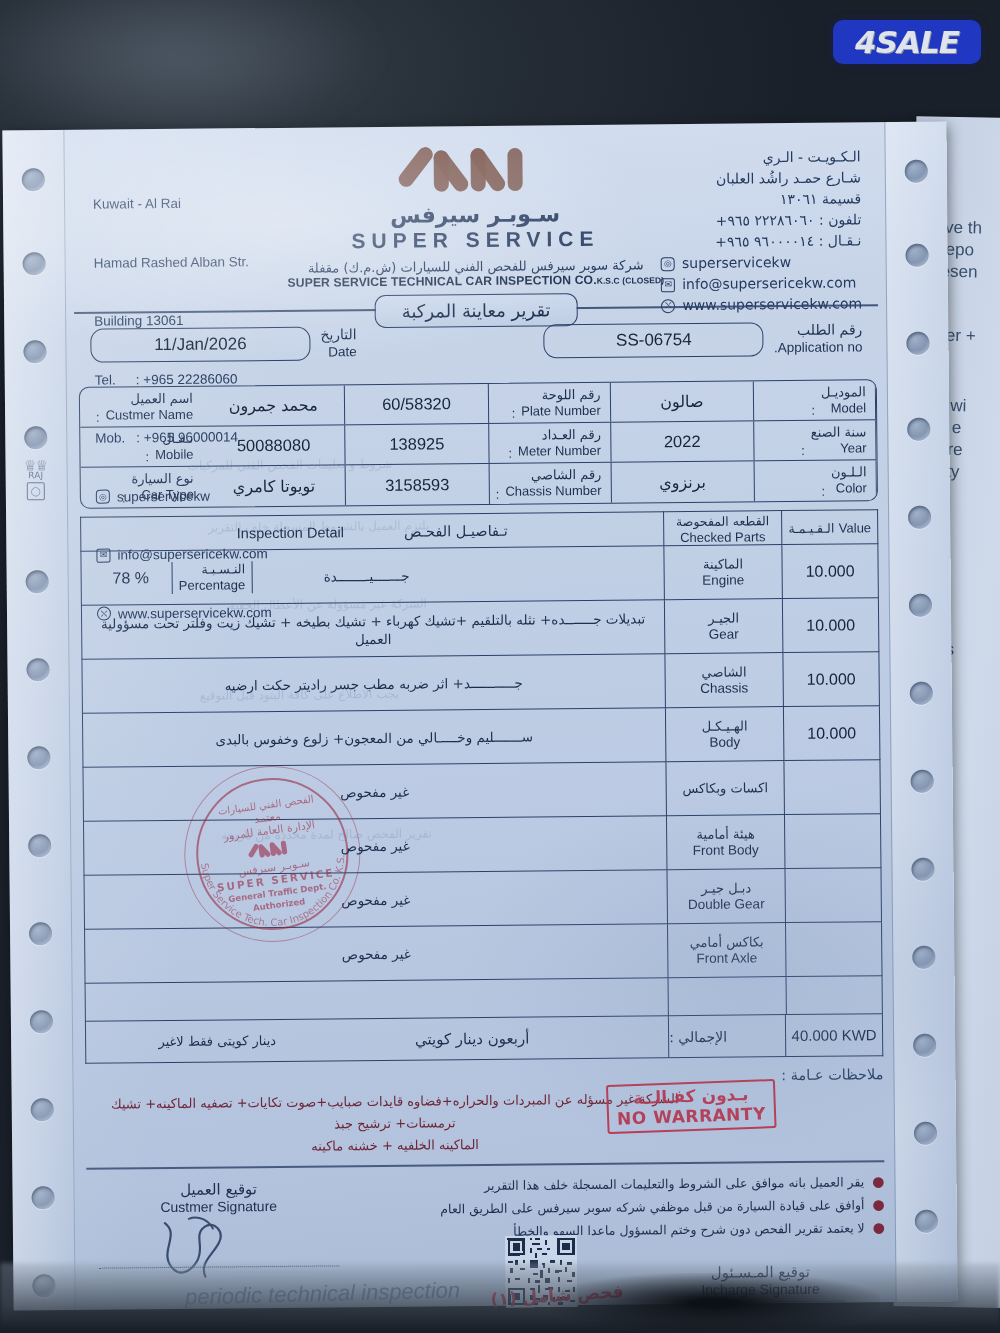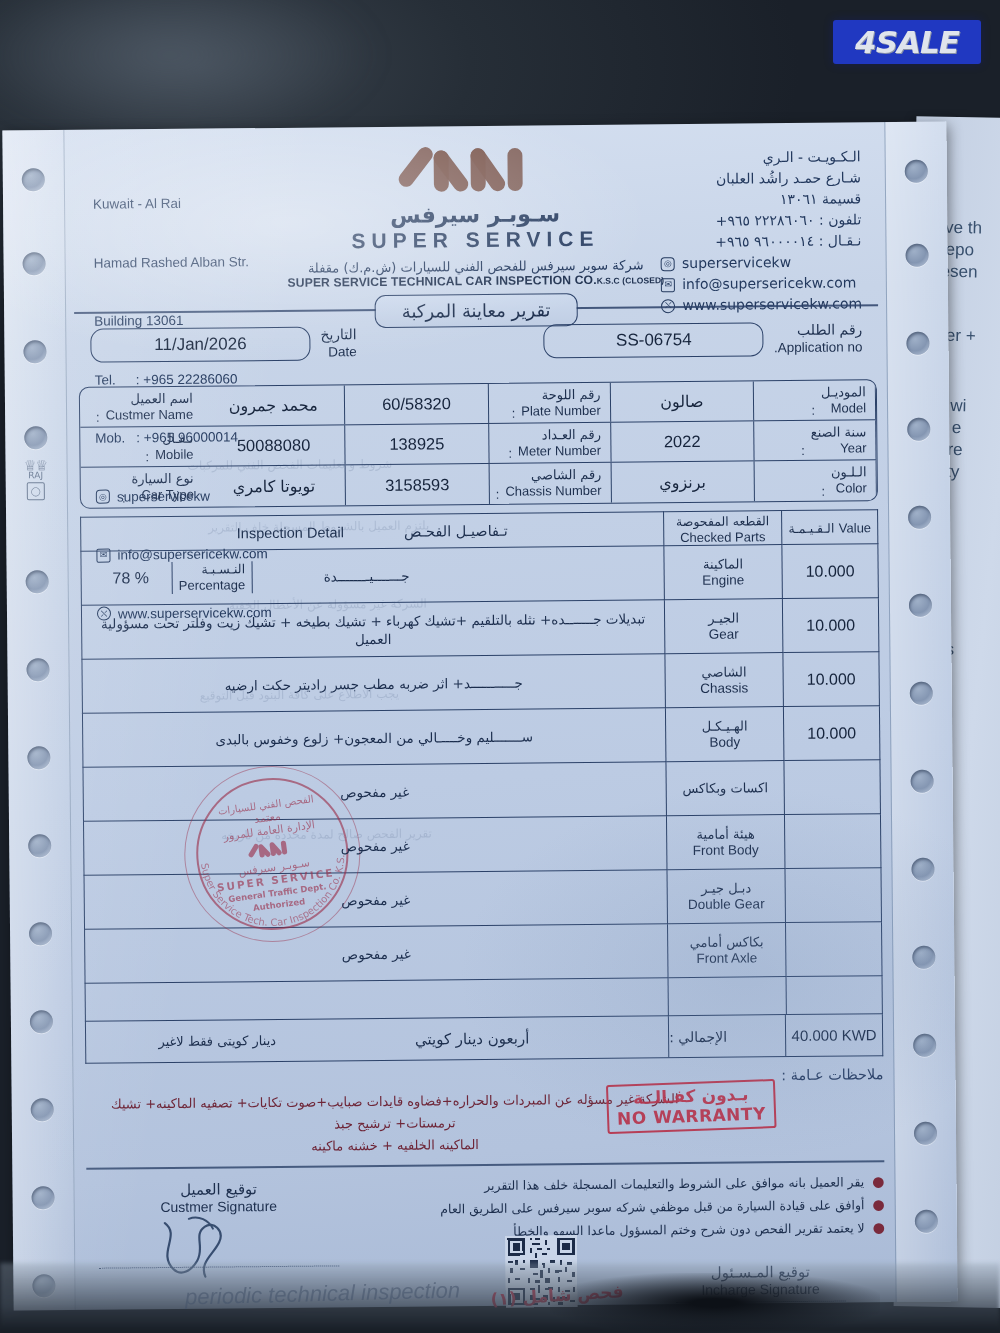--- a/index.html
+++ b/index.html
@@ -36,21 +36,21 @@
   .bg-bottom-dark {
     position: absolute; right: 120px; bottom: 0; width: 330px; height: 60px;
     background: radial-gradient(ellipse at center, #0d1117 10%, rgba(13,17,23,0) 75%);
   }
 
   
   .watermark {
     position: absolute; left: 833px; top: 20px;
     width: 148px; height: 44px;
     background: #2139c8;
-    border-radius: 3px;
+    border-radius: 10px;
     display: flex; align-items: center; justify-content: center;
     box-shadow: 0 0 10px rgba(20,30,110,.5);
     opacity: .96;
   }
   .watermark span {
     font-family: "DejaVu Sans", sans-serif;
     font-style: italic; font-weight: bold;
     font-size: 31px; letter-spacing: -1px;
     color: #e8ecf4;
     text-shadow: 1px 1px 0 #8d96ad;

